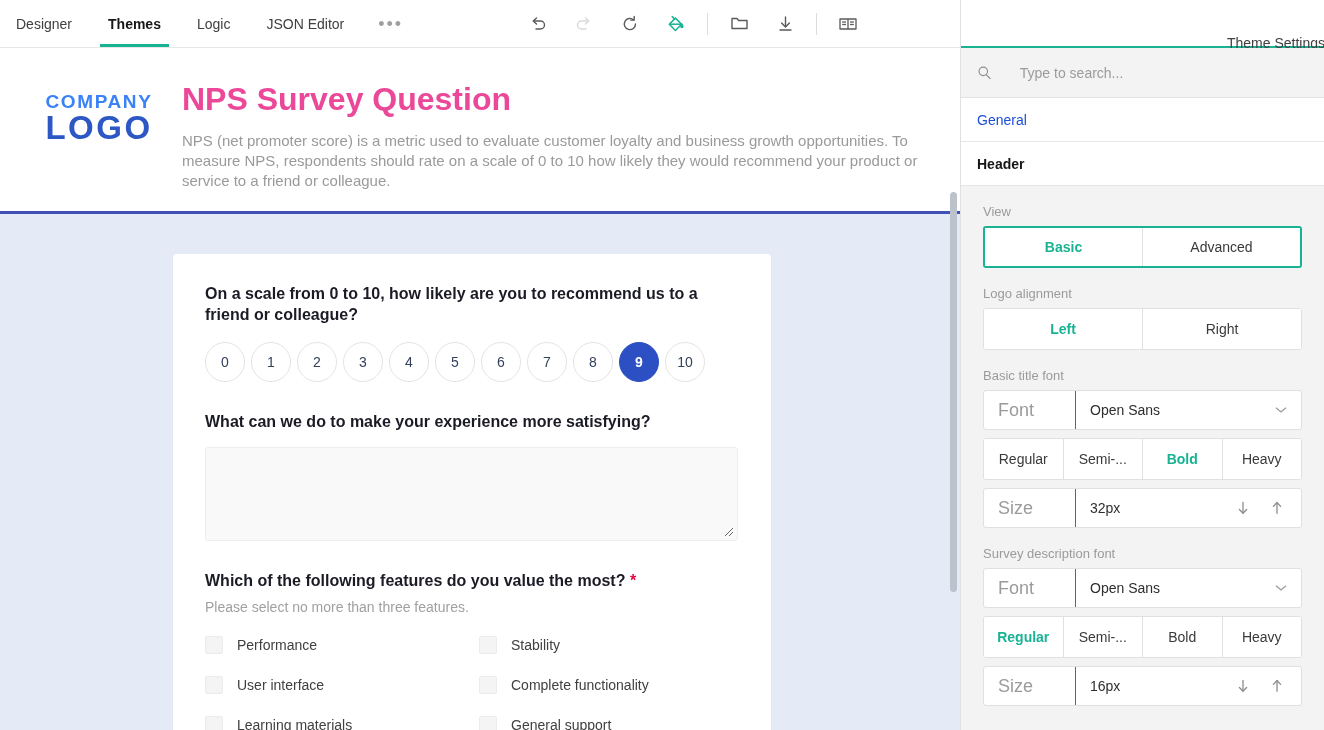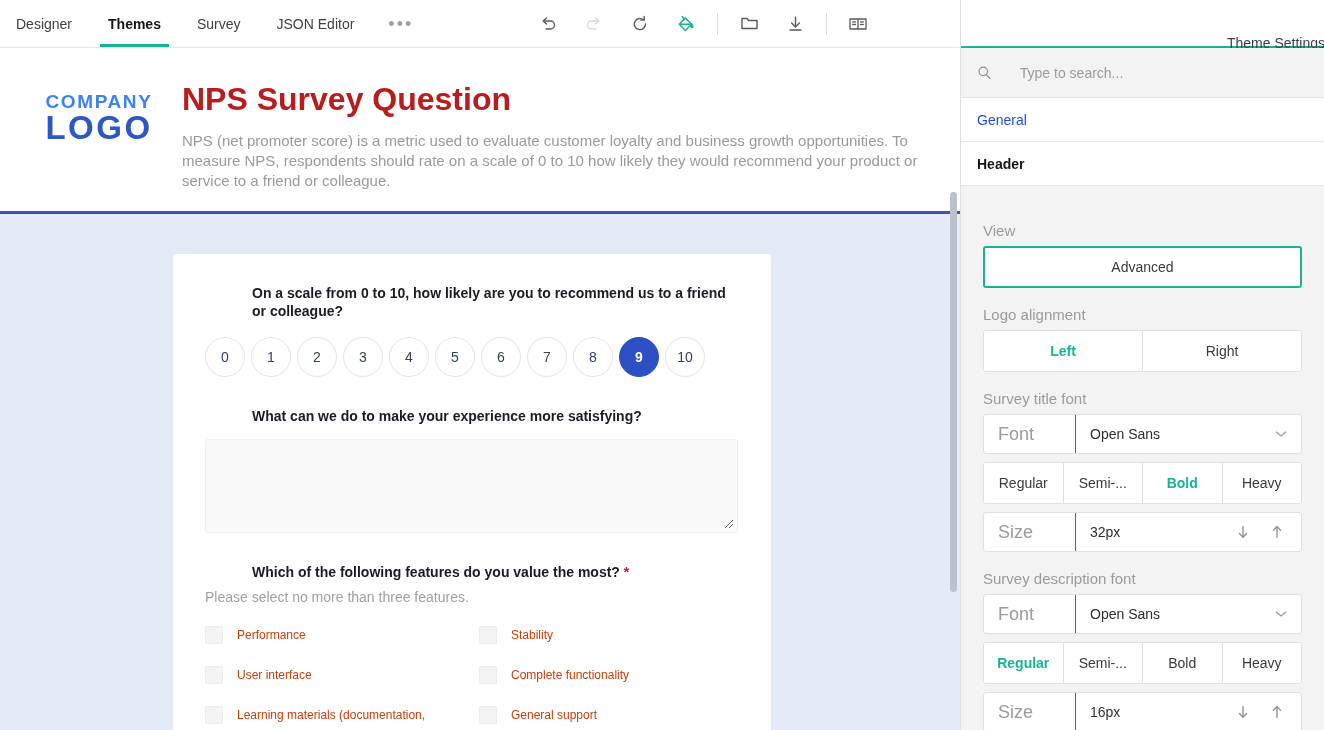--- a/index.html
+++ b/index.html
@@ -66,39 +66,39 @@
   .logo-l1 {
     font-size: 19px; font-weight: bold; color: #3b82f6;
     letter-spacing: 1.6px; line-height: 1;
   }
   .logo-l2 {
     font-size: 33px; font-weight: bold; color: #2c57c4;
     letter-spacing: 2.5px; line-height: 1.05;
   }
   .header-text { padding-left: 8px; padding-top: 12px; max-width: 745px; }
   .survey-title {
-    font-size: 32px; font-weight: bold; color: #b91c1c; line-height: 1.1;
+    font-size: 32px; font-weight: bold; color: #ec4899; line-height: 1.1;
     margin-bottom: 14px;
   }
   .survey-desc {
     font-size: 15px; color: #9a9a9a; line-height: 20px;
   }
 
   
   .survey-body {
     flex: 1; background: #e4eaf6; padding: 40px 0 0 0;
     position: relative; overflow: hidden;
   }
   .card {
     position: absolute; left: 173px; top: 40px; width: 598px;
     background: #fff; border-radius: 4px; padding: 30px 32px 40px 32px;
     box-shadow: 0 1px 2px rgba(0,0,0,.04);
   }
   .q-title {
-    font-size: 14px; font-weight: bold; color: #1b1b26; line-height: 1.3; margin-left: 47px;
+    font-size: 16px; font-weight: bold; color: #1b1b26; line-height: 1.3;
   }
   .q-title .req { color: #e60a3e; font-weight: bold; }
   .q-sub {
     font-size: 14px; color: #a0a0a0; margin-top: 8px;
   }
 
   .rating-row { display: flex; gap: 6px; margin-top: 16px; }
   .rating-item {
     width: 40px; height: 40px; border-radius: 50%;
     border: 1px solid #e4e4e4; background: #fff;
@@ -123,21 +123,21 @@
   .checkbox-grid {
     margin-top: 20px; display: grid; grid-template-columns: 274px 1fr;
     row-gap: 20px;
   }
   .cb-item { display: flex; align-items: flex-start; gap: 14px; cursor: pointer; }
   .cb-box {
     width: 18px; height: 18px; min-width: 18px; margin-top: 1px;
     background: #f4f4f4; border: 1px solid #ececec; border-radius: 2px;
   }
   .cb-label {
-    font-size: 12px; color: #c2410c; line-height: 20px; max-width: 210px;
+    font-size: 14px; color: #404040; line-height: 20px; max-width: 210px;
   }
 
   
   .ed-scrollbar {
     position: absolute; right: 2px; top: 192px; width: 10px; bottom: 0;
   }
   .ed-scroll-thumb {
     position: absolute; left: 2px; top: 0; width: 7px; height: 400px;
     background: #bcc2cc; border-radius: 4px;
   }
@@ -173,21 +173,21 @@
     height: 44px; min-height: 44px; background: #fff;
     display: flex; align-items: center; padding: 0 16px;
     border-bottom: 1px solid #e6e6e6; font-size: 14px; cursor: pointer;
   }
   .acc-row.collapsed { color: #1d4ed8; }
   .acc-row.expanded { color: #161616; font-weight: bold; }
 
   .panel-content { flex: 1; padding: 18px 22px 0 22px; overflow: hidden; }
   .fld { margin-bottom: 18px; }
   .fld-label {
-    font-size: 15px; color: #9b9b9b; margin-bottom: 7px; margin-top: 18px;
+    font-size: 13px; color: #9b9b9b; margin-bottom: 7px;
   }
   .seg {
     display: flex; background: #fff; border: 1px solid #e0e0e0;
     border-radius: 3px; overflow: hidden;
   }
   .seg.focused { border: 2px solid #19b394; }
   .seg-btn {
     flex: 1; height: 40px; display: flex; align-items: center;
     justify-content: center; font-size: 14px; color: #3a3a3a;
     cursor: pointer; border-right: 1px solid #e0e0e0; background: #fff;
@@ -225,21 +225,21 @@
 
     <div class="tabbar">
       <div class="tabs">
         <div class="tab">
             <span>Designer</span>
           </div>
         <div class="tab active">
             <span>Themes</span>
           </div>
         <div class="tab">
-            <span>Survey</span>
+            <span>Logic</span>
           </div>
         <div class="tab">
             <span>JSON Editor</span>
           </div>
         <div class="tab-more">•••</div>
       </div>
 
       <div class="toolbar">
         <div class="tool">
           <svg width="20" height="20" viewBox="0 0 20 20" fill="none" stroke="#5a5a5a" stroke-width="1.4" stroke-linecap="round" stroke-linejoin="round">
@@ -396,34 +396,35 @@
     </div>
     <div class="acc-row expanded">
       <span>Header</span>
     </div>
 
     <div class="panel-content">
 
       <div class="fld">
         <div class="fld-label">View</div>
         <div class="seg focused">
+          <div class="seg-btn on">Basic</div>
           <div class="seg-btn">Advanced</div>
         </div>
       </div>
 
       <div class="fld">
         <div class="fld-label">Logo alignment</div>
         <div class="seg">
           <div class="seg-btn on">Left</div>
           <div class="seg-btn">Right</div>
         </div>
       </div>
 
       <div class="fld">
-        <div class="fld-label">Survey title font</div>
+        <div class="fld-label">Basic title font</div>
         <div class="combo">
           <div class="combo-key">Font family</div>
           <div class="combo-val">Open Sans</div>
           <div class="combo-arrow">
             <svg width="12" height="8" viewBox="0 0 12 8" fill="none" stroke="#9b9b9b" stroke-width="1.3">
                 <polyline points="1,1.8 6,6 11,1.8"></polyline>
               </svg>
           </div>
         </div>
         <div class="gap8"></div>

